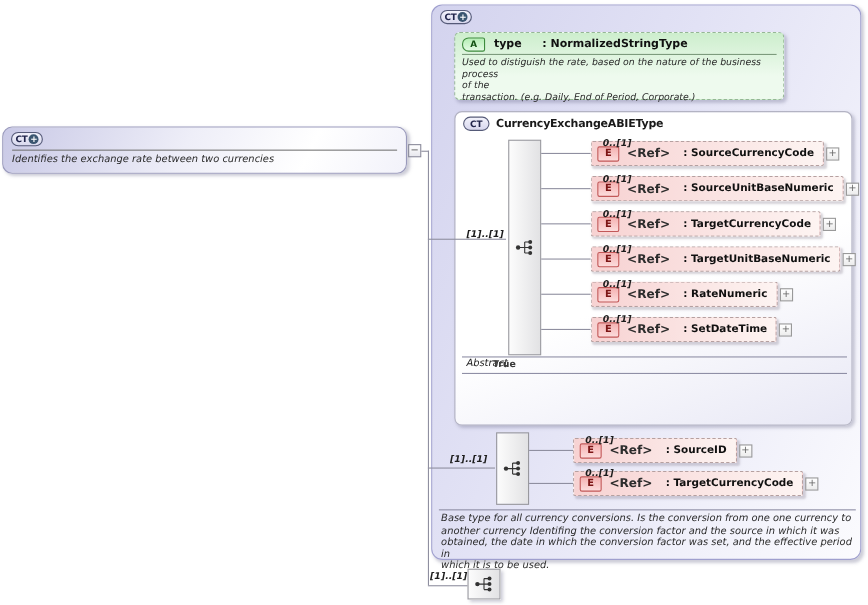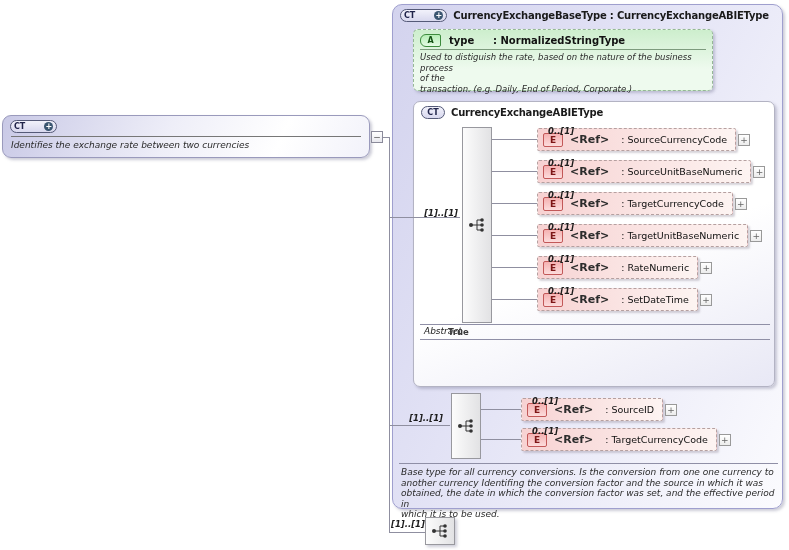--- a/index.html
+++ b/index.html
@@ -23,21 +23,21 @@
 
   #base-box {
     position:absolute; left:392px; top:4px; width:391px; height:505px;
     border:1px solid #9f9fce; border-radius:10px;
     background:linear-gradient(115deg,#d3d3ee 0%,#e2e2f5 40%,#fbfbfe 100%);
   }
 
   
   .ct-pill { display:inline-flex; align-items:center; justify-content:center;
     min-width:24px; height:13px; padding:0 3px; border:1px solid #555a78; border-radius:7px;
-    background:linear-gradient(to bottom,#f2f2fb,#d8d8ee); font-size:8px; font-weight:bold; color:#20244a; gap:19px;text-align:center; }
+    background:linear-gradient(to bottom,#f2f2fb,#d8d8ee); font-size:8px; font-weight:bold; color:#20244a; gap:1px;text-align:center; }
   .plus-circle { display:inline-flex; align-items:center; justify-content:center;
     width:9px; height:9px; border-radius:50%; background:#3a5570; color:#ffffff;
     font-size:8px; line-height:9px; font-weight:bold; }
   .a-tag { display:inline-flex; align-items:center; justify-content:center;
     width:21px; height:13px; border:1px solid #3d8b3d; border-radius:6px 2px 2px 6px;
     background:linear-gradient(to bottom,#b5eeb5,#e4fae4); font-size:8px; font-weight:bold; color:#145214; }
   .e-tag { display:inline-flex; align-items:center; justify-content:center;
     width:20px; height:14px; border:1px solid #c25858; border-radius:2px;
     background:linear-gradient(to bottom,#f5b2b2,#fcdcdc); font-size:9px; font-weight:bold; color:#7d1616; }
 
@@ -62,21 +62,21 @@
     background:linear-gradient(to right,#fcfcfc,#e2e2e4); }
   .seq-glyph { position:absolute; }
 
   
   .erow { position:absolute; display:flex; align-items:center; height:23px; }
   .pink-box { display:inline-flex; align-items:center; height:23px; padding:0 8px 0 5px;
     border:1px dashed #b5a0a0; border-radius:2px;
     background:linear-gradient(to right,#f7d2d2,#fdf4f2);
     box-shadow:2px 2px 2px rgba(120,110,130,.3); white-space:nowrap; }
   .ref-txt  { font-size:11px; font-weight:bold; color:#2c2c2c; margin-left:7px; }
-  .name-txt { font-size:9.5px; font-weight:normal; color:#101010; margin-left:12px; }
+  .name-txt { font-size:9.5px; font-weight:bold; color:#101010; margin-left:12px; }
   .plus-btn { display:inline-flex; align-items:center; justify-content:center;
     width:12px; height:12px; margin-left:2px; border:1px solid #999;
     background:linear-gradient(to bottom,#ffffff,#ececec);
     font-size:9px; line-height:10px; color:#666; }
   .card { position:absolute; left:-30px; top:-2px; width:26px; text-align:right;
     font-size:8.5px; font-style:italic; font-weight:bold; color:#1c1c1c; white-space:nowrap;padding-left:41px; }
   .seq-card { position:absolute; font-size:8.5px; font-style:italic; font-weight:bold;
     color:#1c1c1c; white-space:nowrap; }
 
   
@@ -114,21 +114,20 @@
     <div class="tb-divider"></div>
     <div class="it-desc">Identifies the exchange rate between two currencies</div>
   </div>
 
   <div id="base-box" class="shadow">
     <div class="tb-header">
       <span class="ct-pill">
         <span>CT</span>
           <span class="plus-circle">+</span>
       </span>
-      <span class="tb-title">CurrencyExchangeBaseType : CurrencyExchangeABIEType</span>
     </div>
 
     <div class="attr-box shadow">
       <div class="attr-header">
         <span class="a-tag">A</span>
         <span class="attr-name">type</span>
         <span class="attr-type">: NormalizedStringType</span>
       </div>
       <div class="attr-divider"></div>
       <div class="it-desc">Used to distiguish the rate, based on the nature of the business process

